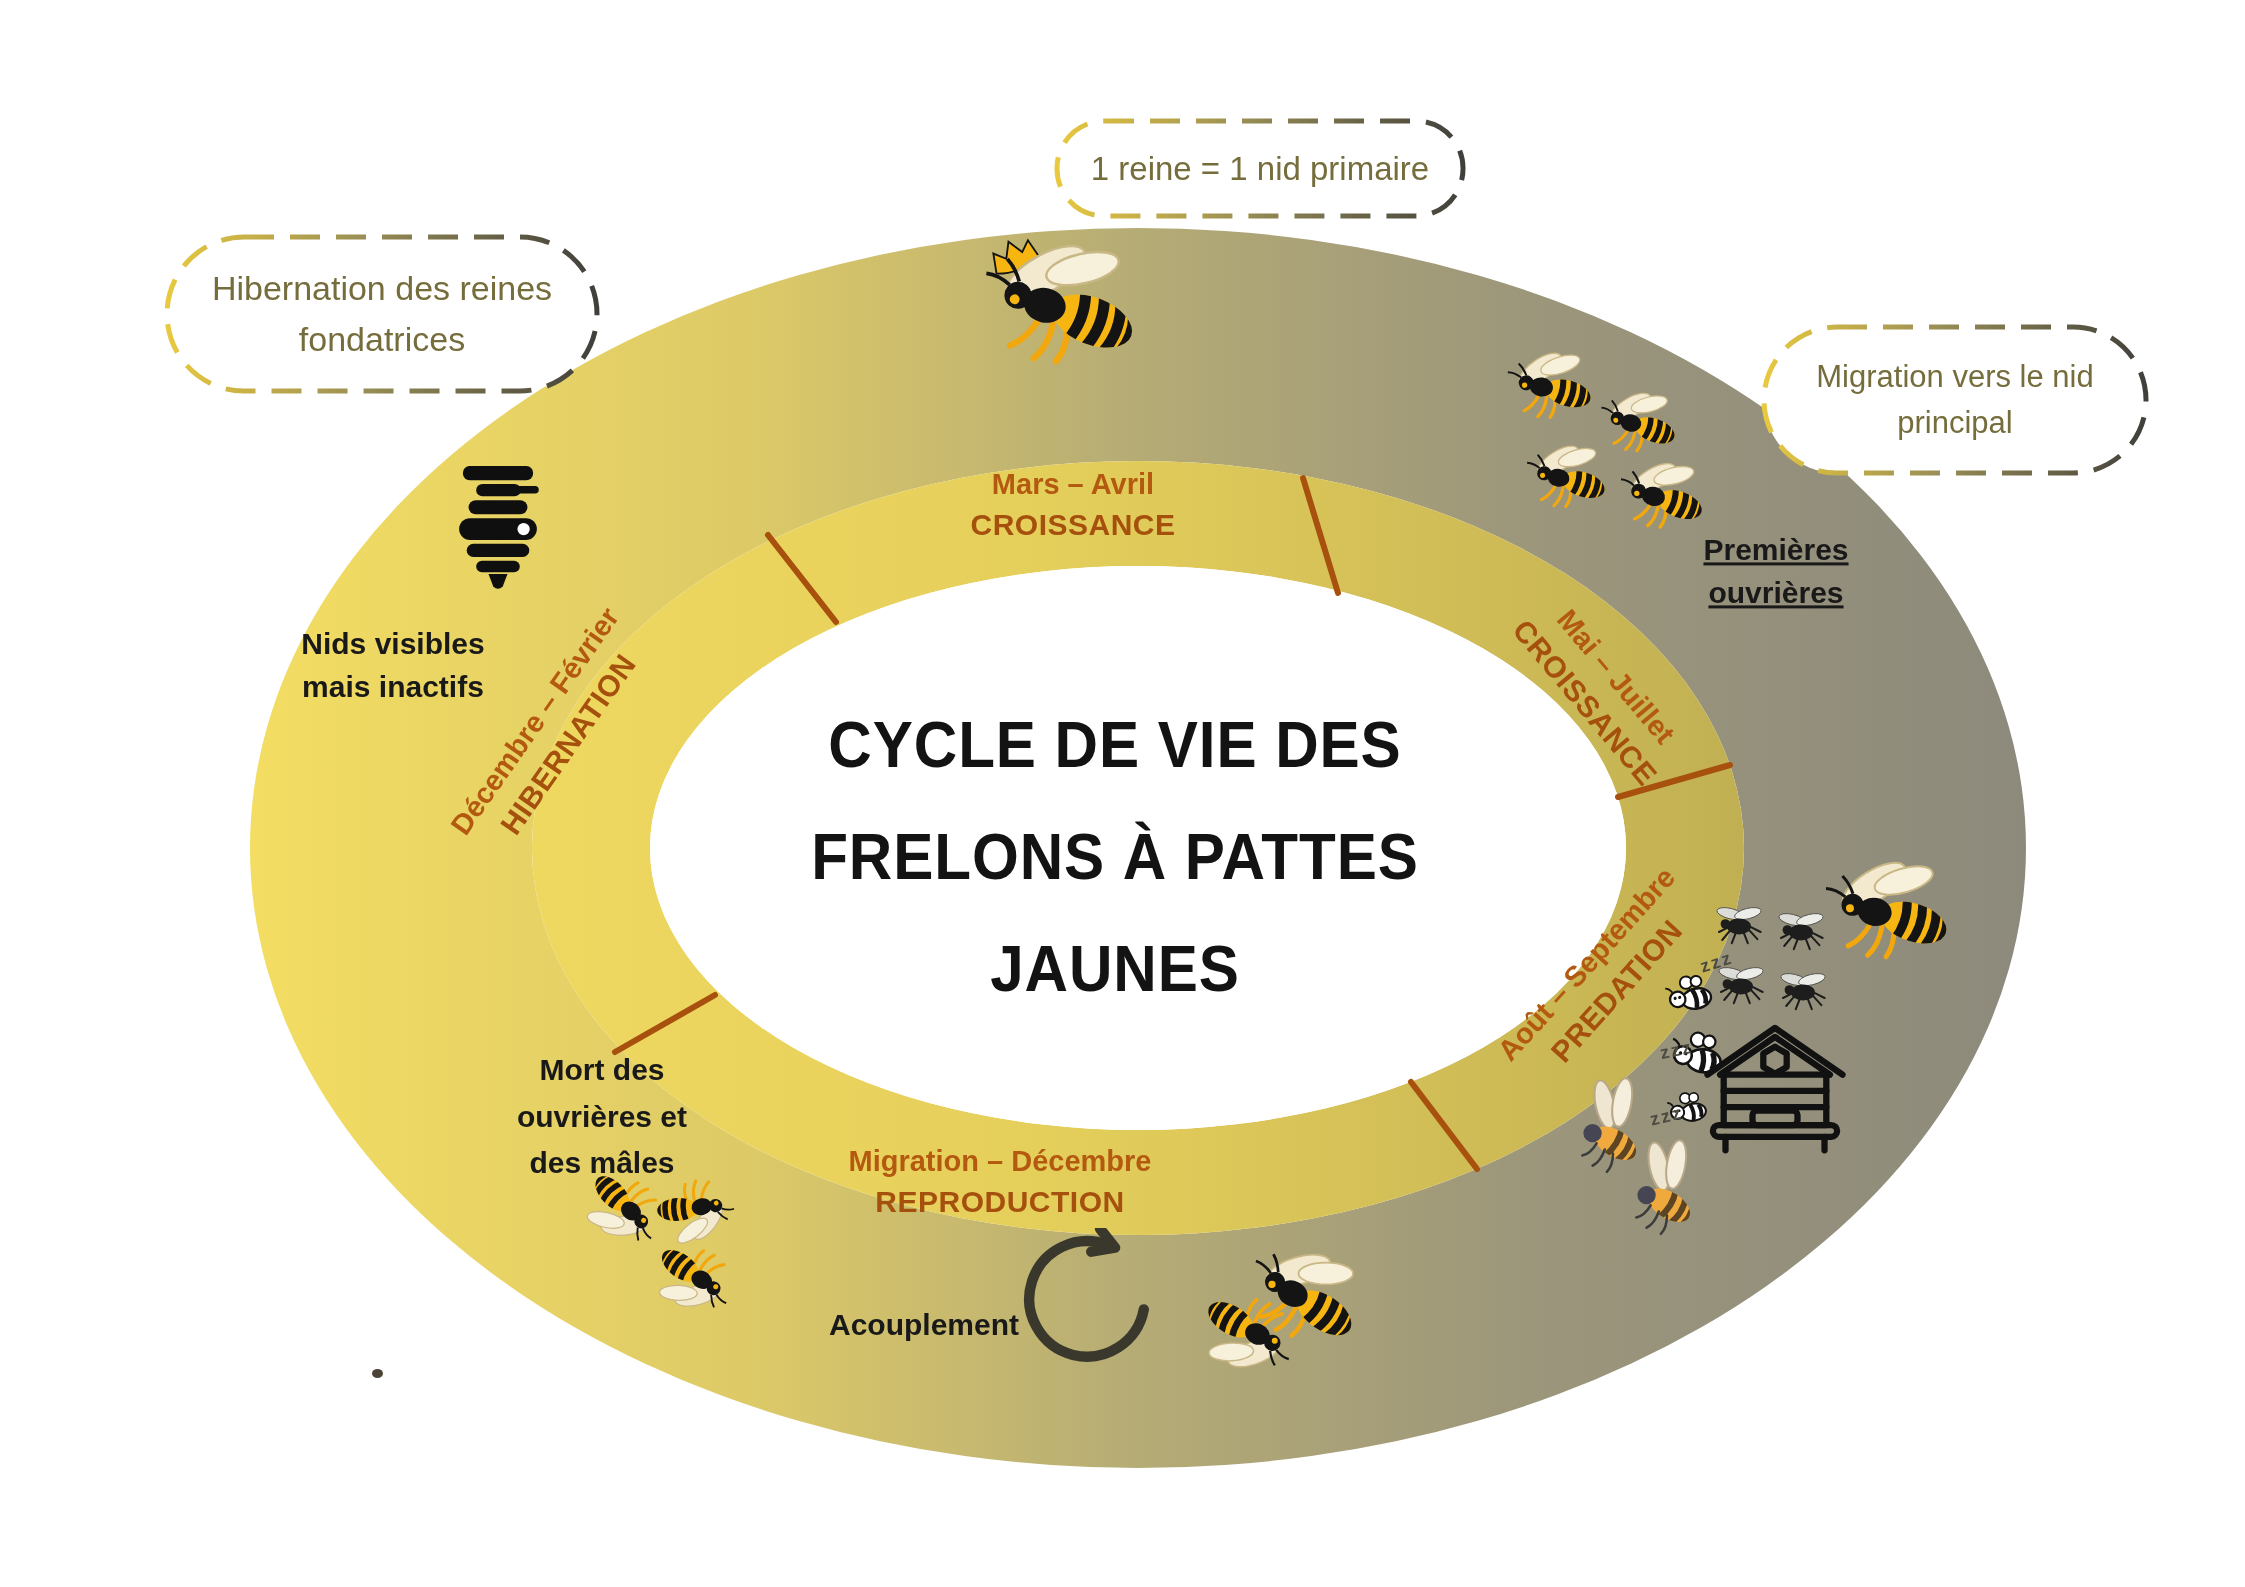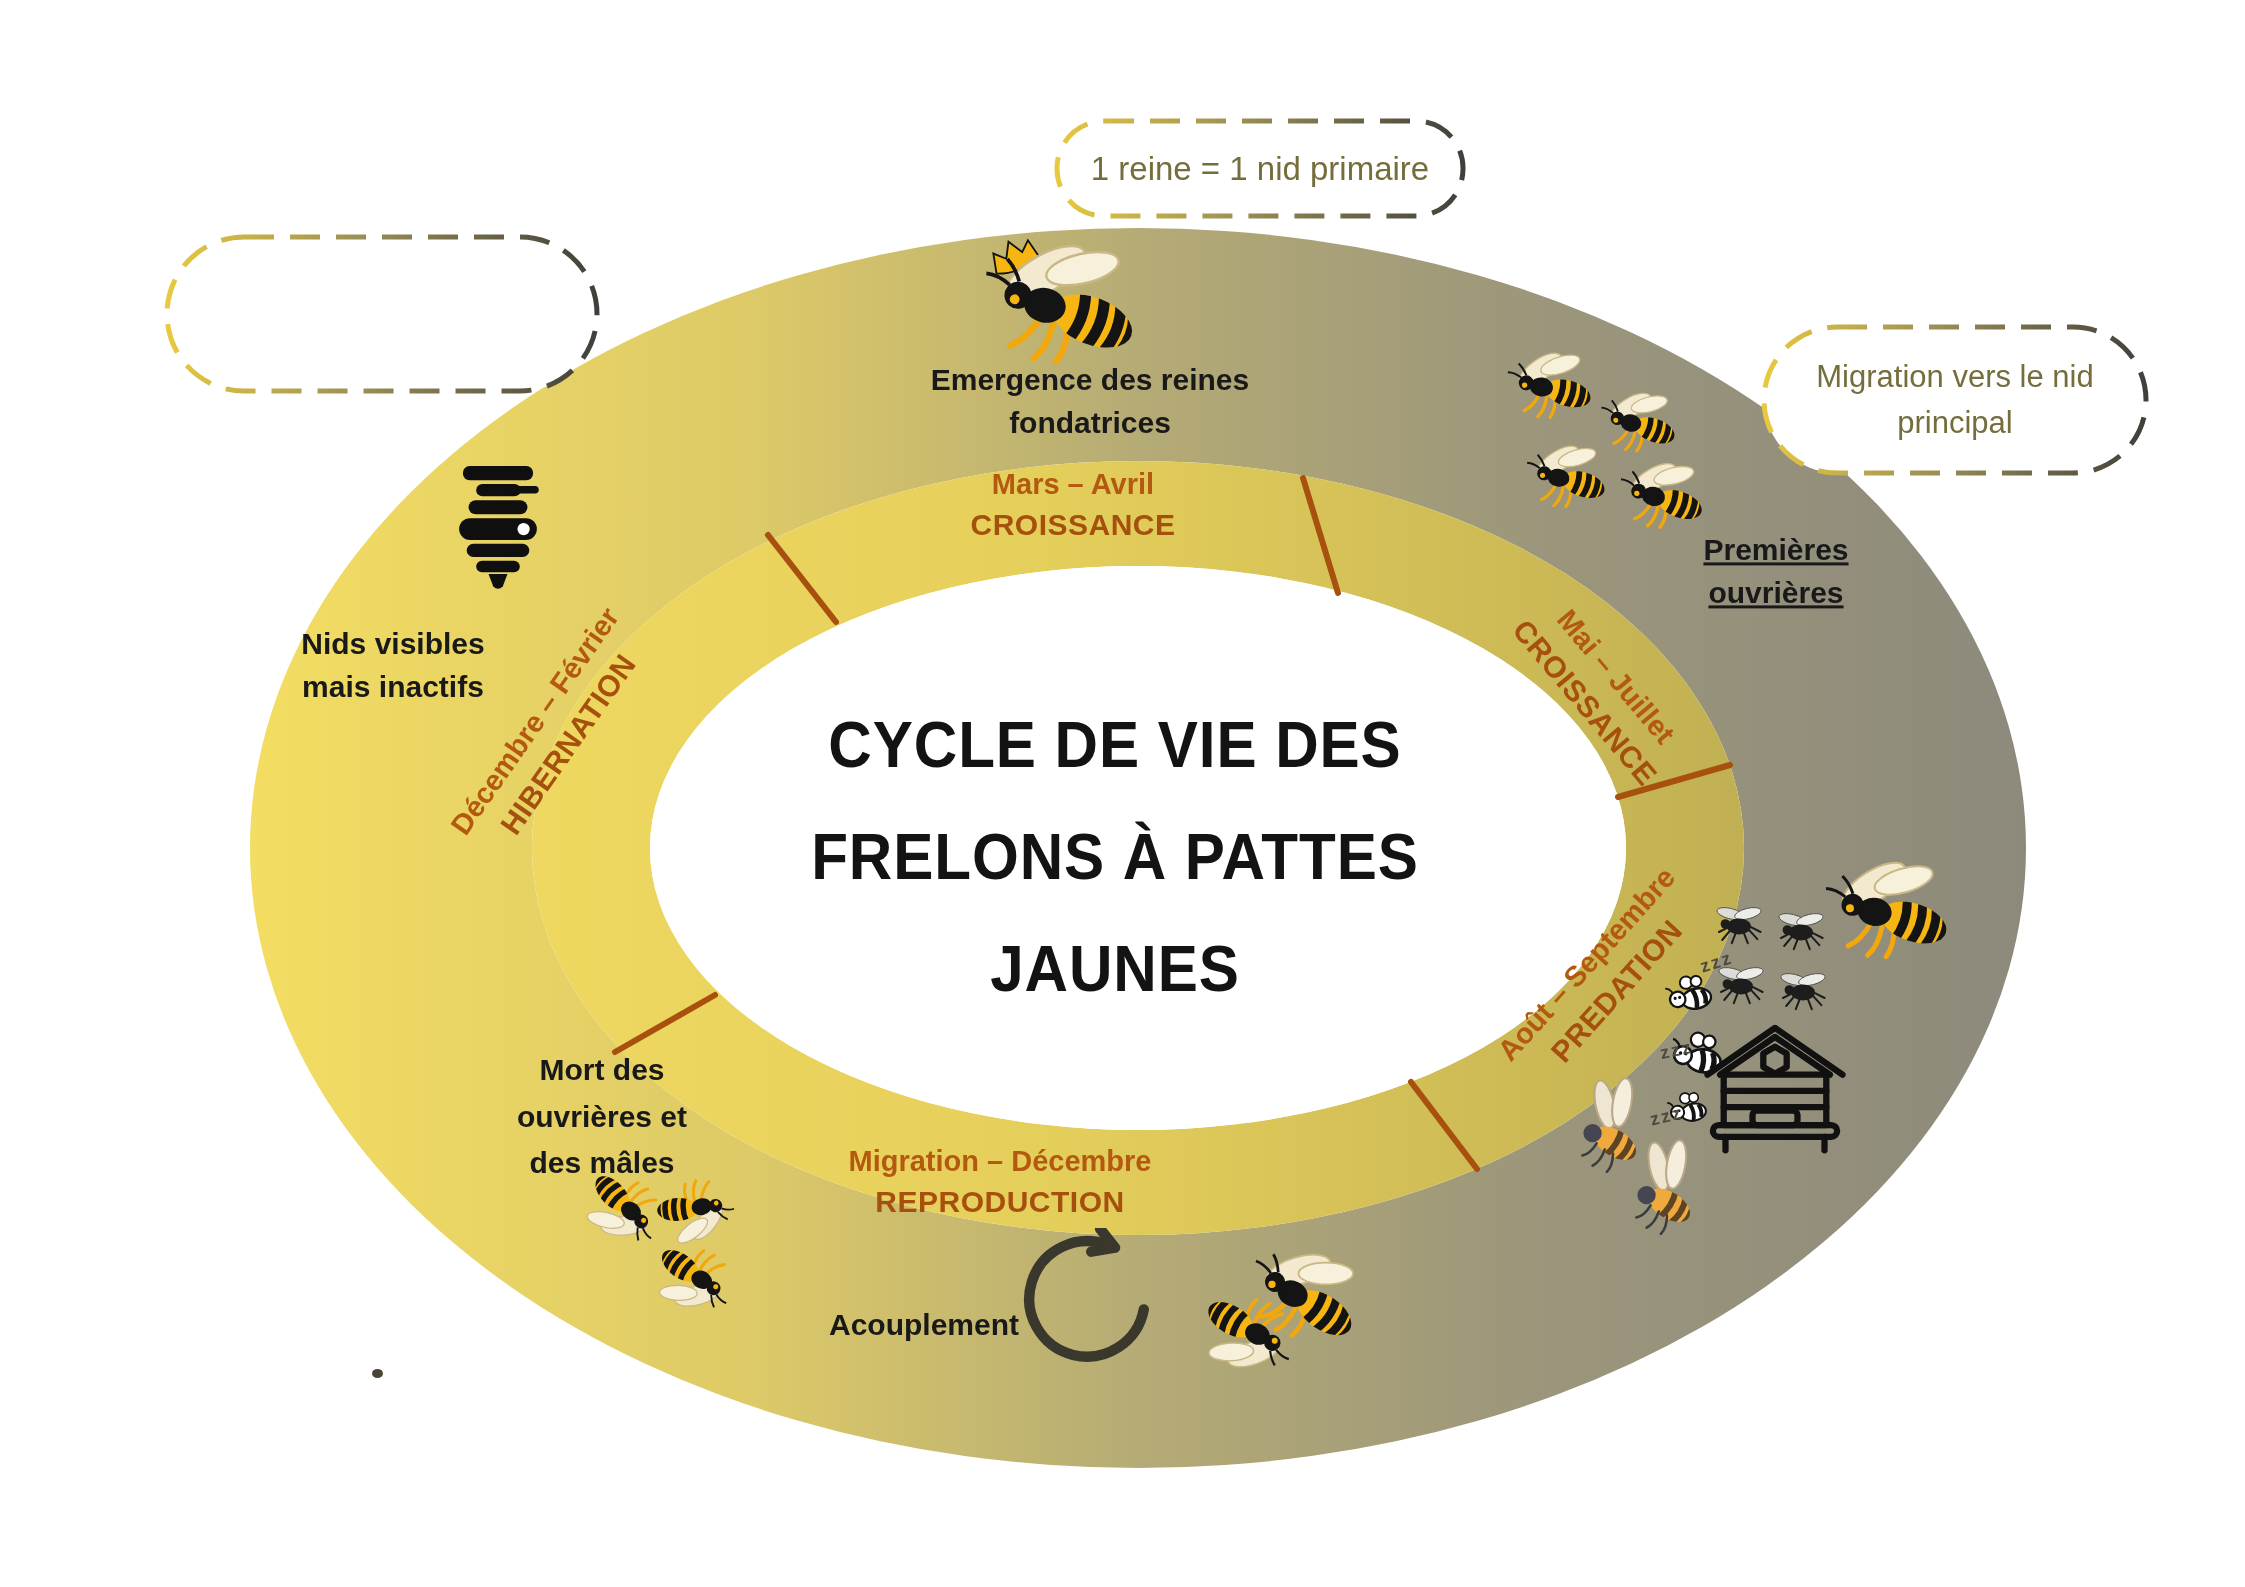--- a/index.html
+++ b/index.html
@@ -201,20 +201,21 @@
   <div class="title">
     <span>CYCLE DE VIE DES</span>
     <span>FRELONS À PATTES</span>
     <span>JAUNES</span>
   </div>
 
   <div class="callout co-left">
     <svg width="438" height="162" viewBox="0 0 438 162">
       <rect x="4" y="4" width="430" height="154" rx="77" fill="#ffffff" stroke="url(#gradCallout)" stroke-width="5" stroke-dasharray="30 16"></rect>
     </svg>
+    <span class="co-text">Hibernation des reines fondatrices</span>
   </div>
 
   <div class="callout co-top">
     <svg width="414" height="103" viewBox="0 0 414 103">
       <rect x="4" y="4" width="406" height="95" rx="47" fill="#ffffff" stroke="url(#gradCallout)" stroke-width="5" stroke-dasharray="30 16"></rect>
     </svg>
     <span class="co-text">1 reine = 1 nid primaire</span>
   </div>
 
   <div class="callout co-right">
@@ -238,24 +239,20 @@
   </div>
   <div class="phase ph-reproduction">
     <span class="ph-months">Migration – Décembre</span>
     <span class="ph-name">REPRODUCTION</span>
   </div>
   <div class="phase ph-hibernation">
     <span class="ph-months">Décembre – Février</span>
     <span class="ph-name">HIBERNATION</span>
   </div>
 
-  <div class="note n-emergence">
-    <span>Emergence des reines</span>
-    <span>fondatrices</span>
-  </div>
   <div class="note n-premieres">
     <span>Premières</span>
     <span>ouvrières</span>
   </div>
   <div class="note n-mort">
     <span>Mort des</span>
     <span>ouvrières et</span>
     <span>des mâles</span>
   </div>
   <div class="note n-nids">

